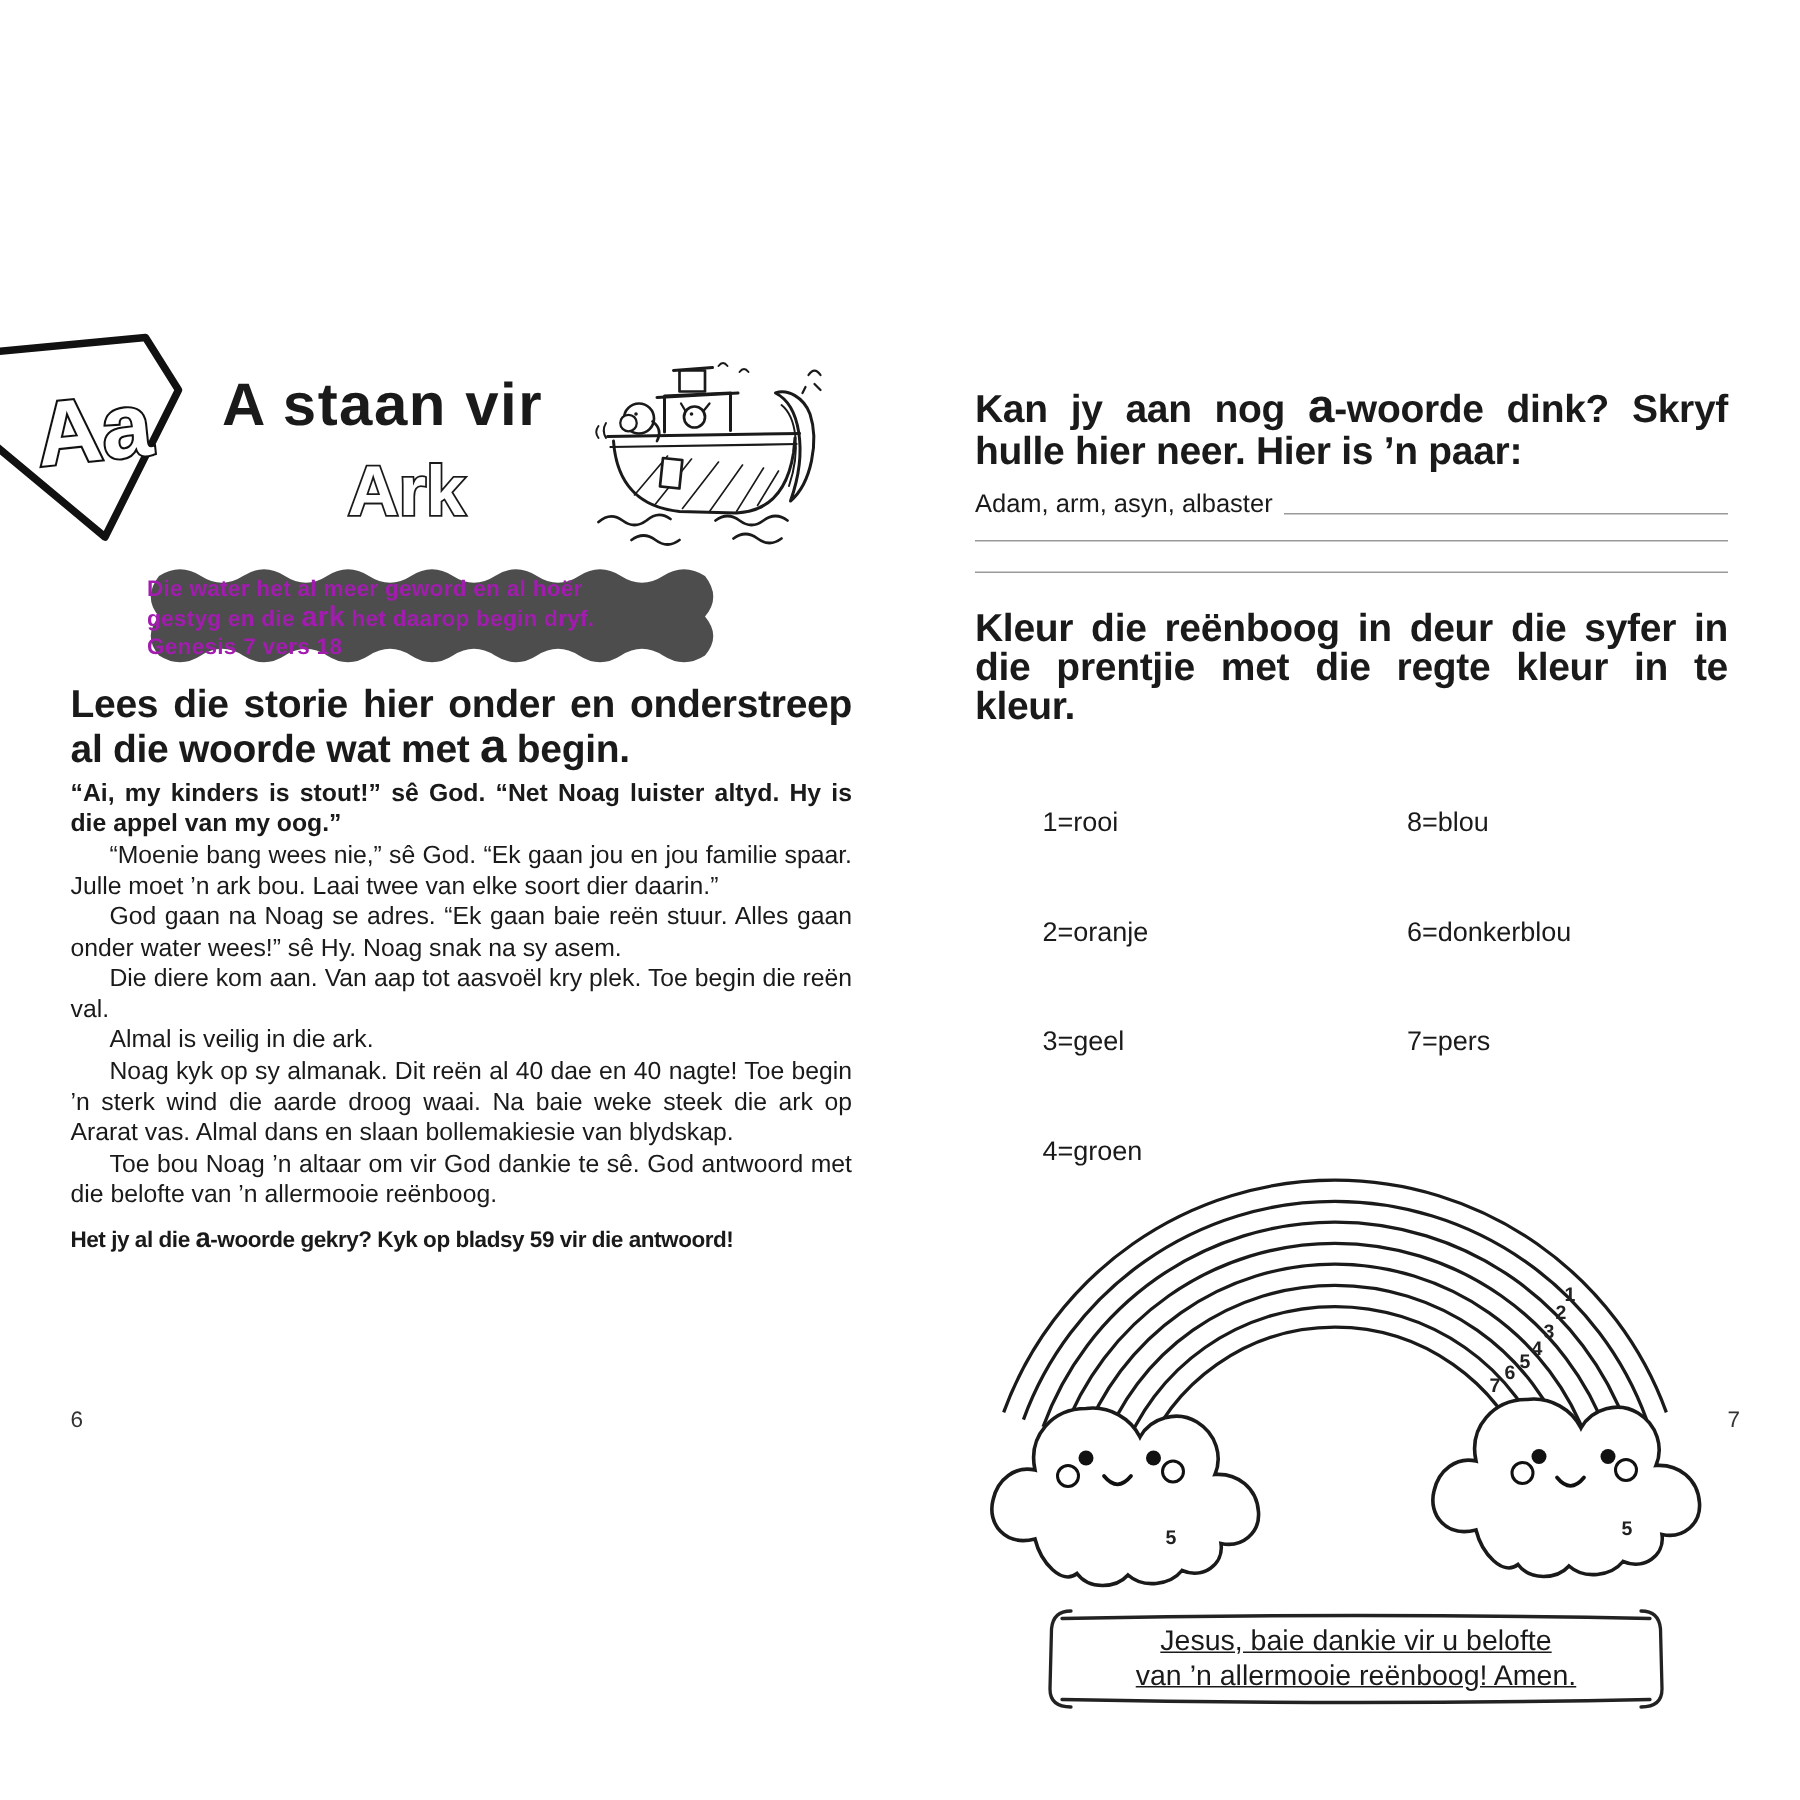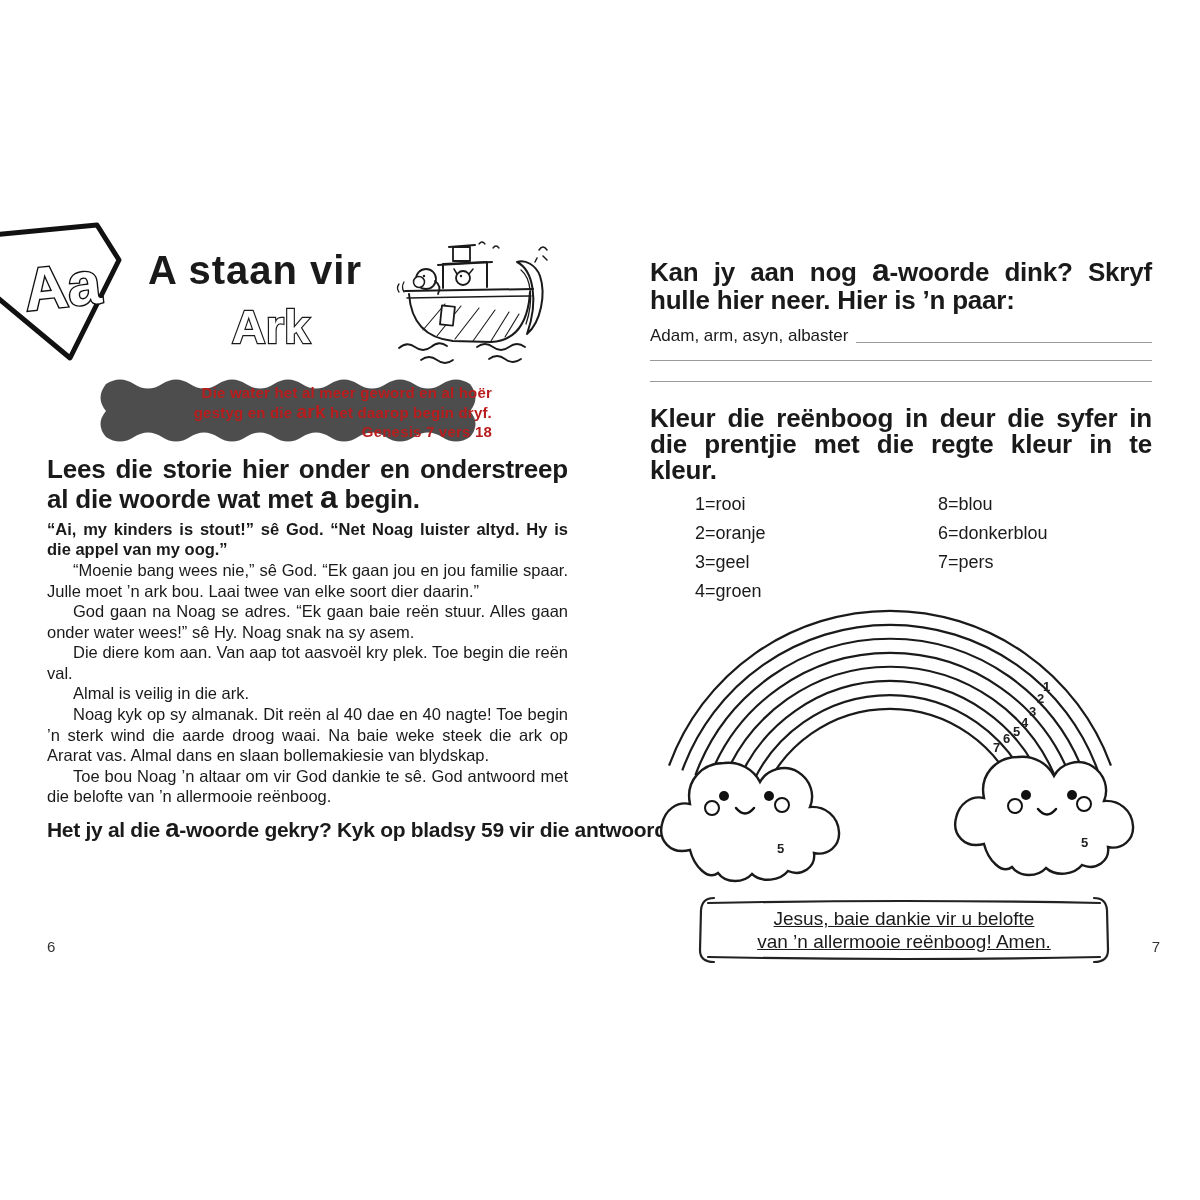--- a/index.html
+++ b/index.html
@@ -19,45 +19,45 @@
     font-size:26px;font-weight:700;line-height:26px;text-align:justify;
     letter-spacing:-0.2px;
   }
   .big-a{font-weight:700;font-size:1.22em;line-height:1;}
   .story{
     margin-top:5px;font-size:16.5px;line-height:20.6px;text-align:justify;
   }
   .story p{margin:0;text-indent:26px;}
   .story p:first-child{text-indent:0;font-weight:bold;}
   .footer-q{
-    margin-top:9px;font-size:21px;font-weight:700;letter-spacing:-0.3px;
+    margin-top:9px;font-size:15px;font-weight:700;letter-spacing:-0.3px;
     white-space:nowrap;
   }
   .pageno{font-size:15px;color:#333;}
 
   
   .banner{left:98px;top:372px;width:394px;height:78px;}
   .banner svg{position:absolute;left:0;top:0;}
   .banner-text{
-    position:relative;padding-top:11px;text-align:right;color:#b91c1c;
+    position:relative;padding-top:11px;text-align:left;color:#a21caf;
     font-size:15px;font-weight:700;line-height:19px;letter-spacing:0.2px;
   }
   .banner-ark{font-size:19px;font-weight:700;}
 
   
   .right-col{left:650px;top:255px;width:502px;}
   .example-row{margin-top:13px;display:flex;align-items:flex-end;font-size:17px;}
   .write-line{flex:1;margin-left:8px;margin-bottom:3px;border-bottom:1.5px solid #9a9a9a;height:1px;}
   .rule{border:none;border-top:1.5px solid #9a9a9a;margin:0;}
   .rule1{margin-top:14px;}
   .rule2{margin-top:20px;}
   .heading2{margin-top:23px;}
   .color-key{margin-top:7px;padding-left:45px;display:flex;font-size:18px;line-height:29px;}
   .key-col1{width:243px;}
-  .key-item{white-space:nowrap;}
+  .key-item{white-space:nowrap;margin-top:44px;}
   .rainbow-wrap{margin-top:0;margin-left:5px;width:485px;height:285px;position:relative;}
   .prayer-box{margin-top:3px;margin-left:40px;width:428px;height:72px;position:relative;text-decoration:underline;}
   .prayer-box svg{position:absolute;left:0;top:0;}
   .prayer-text{
     position:relative;padding-top:13px;text-align:center;
     font-size:19px;line-height:23px;
   }
 </style>
 </head>
 <body>

